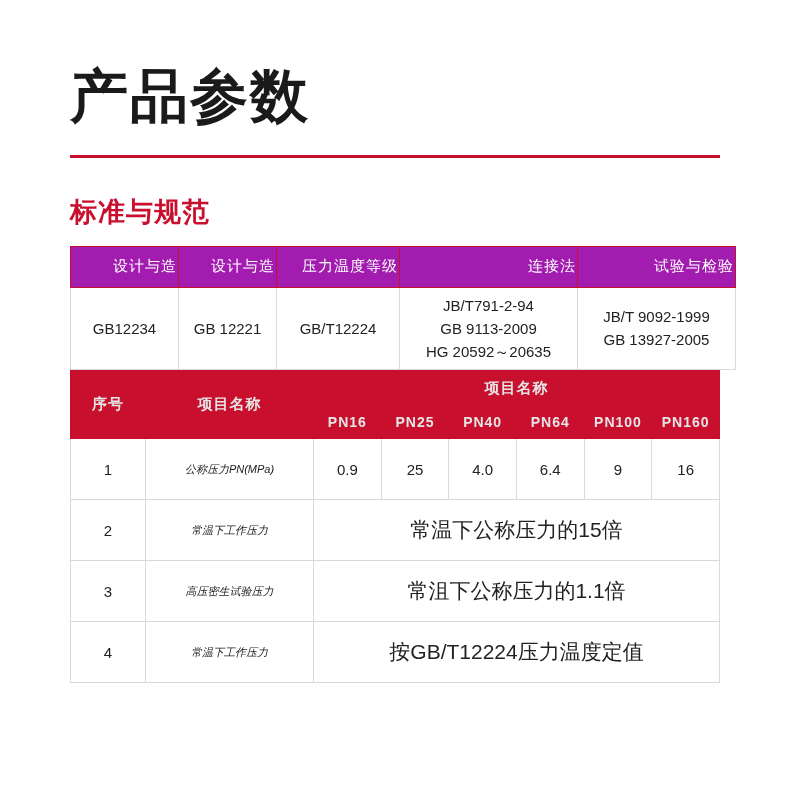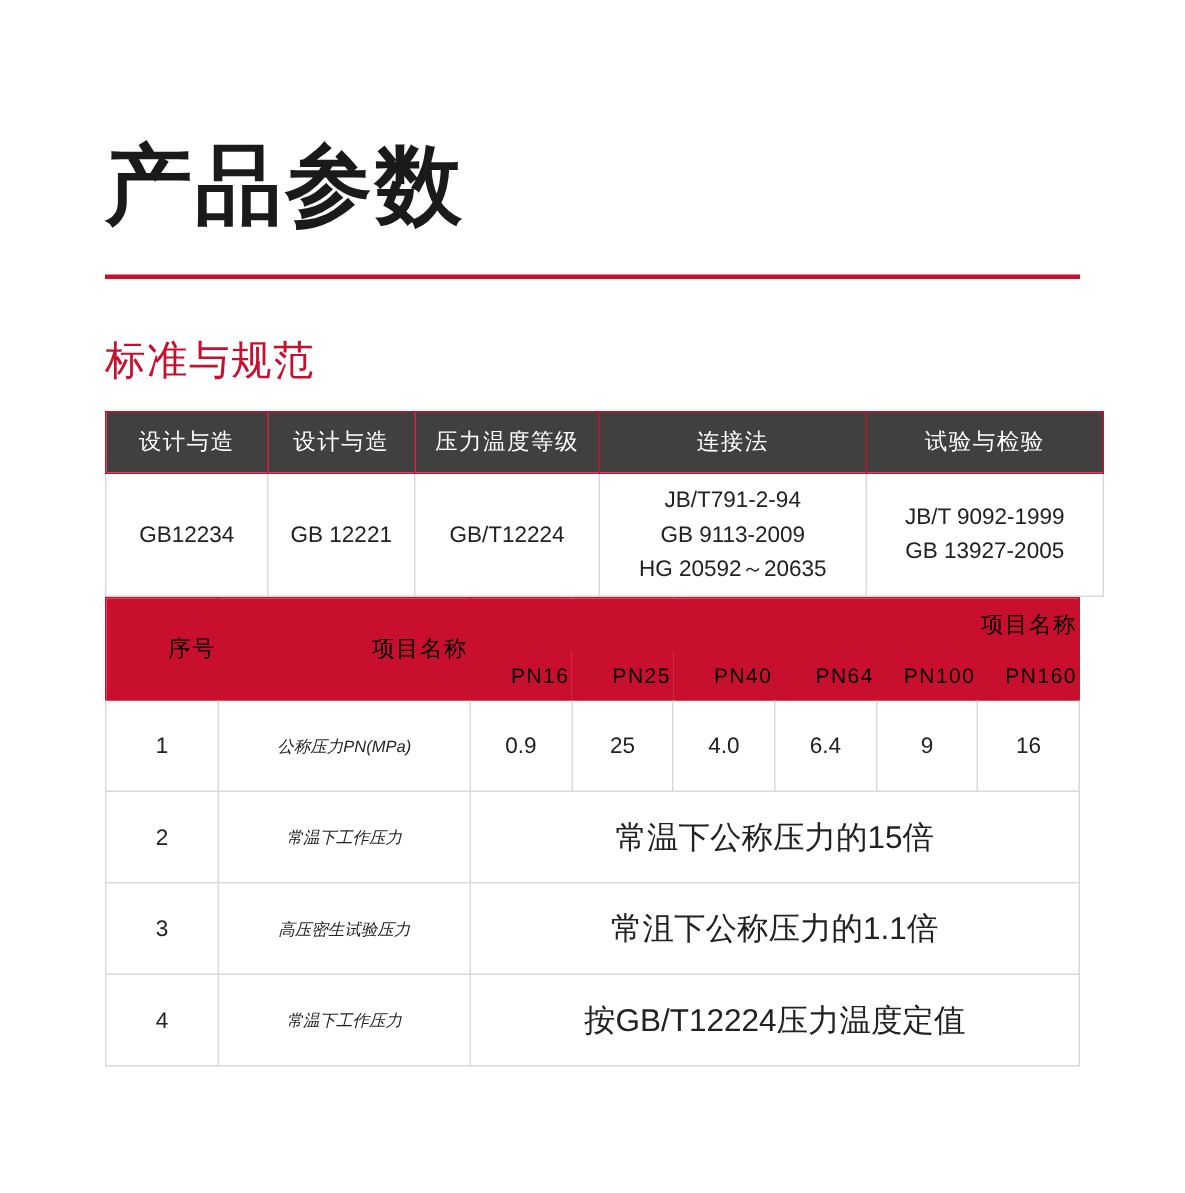--- a/index.html
+++ b/index.html
@@ -19,76 +19,76 @@
     width: 790px;
     height: 795px;
     box-sizing: border-box;
     padding: 0 70px;
   }
   .main-title {
     font-size: 58px;
     font-weight: bold;
     color: #1a1a1a;
     letter-spacing: 2px;
-    padding-top: 88px;
+    padding-top: 60px;
     line-height: 1.25;
   }
   .title-rule {
     margin-top: 22px;
     height: 3px;
     background: #c8102e;
     width: 650px;
   }
   .section-title {
     font-size: 27px;
-    font-weight: normal;
+    font-weight: bold;
     color: #c8102e;
     margin-top: 36px;
     margin-bottom: 16px;
     letter-spacing: 1px;
   }
   table {
     border-collapse: collapse;
     width: 650px;
     table-layout: fixed;
   }
   table th, table td {
     border: 1px solid #d9d9d9;
     text-align: center;
     vertical-align: middle;
   }
   
   .std-table th {
-    background: #404040;
+    background: #a21caf;
     color: #ffffff;
     font-size: 15px;
     font-weight: normal;
     height: 38px;
     border: 1px solid #c8102e;
     letter-spacing: 1px;
+    text-align: right;
   }
   .std-table td {
     font-size: 15px;
     color: #222;
     height: 68px;
     line-height: 1.55;
     padding: 6px 4px;
   }
   .std-table td .ml {
     display: block;
   }
   
   .perf-table th {
     background: #c8102e;
-    color: #000000;
+    color: #e5e5e5;
     font-size: 15px;
-    font-weight: normal;
+    font-weight: bold;
     border: 1px solid #c8102e;
     letter-spacing: 1px;
-    text-align: right;
   }
   .perf-table th.group {
     height: 32px;
   }
   .perf-table th.sub {
     height: 30px;
     font-size: 14px;
   }
   .perf-table th.tall {
     height: 62px;

